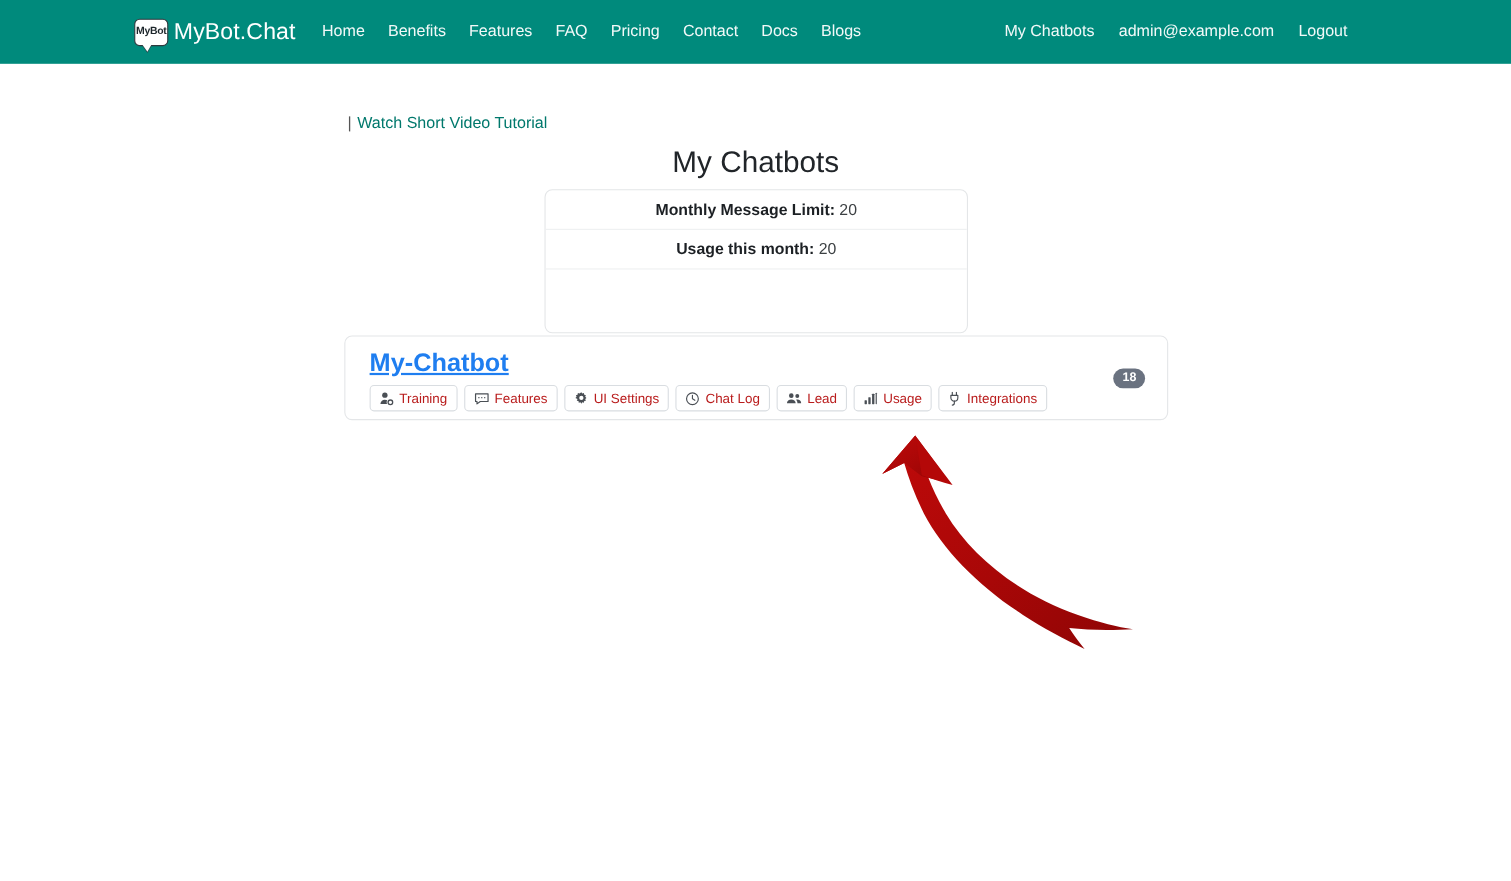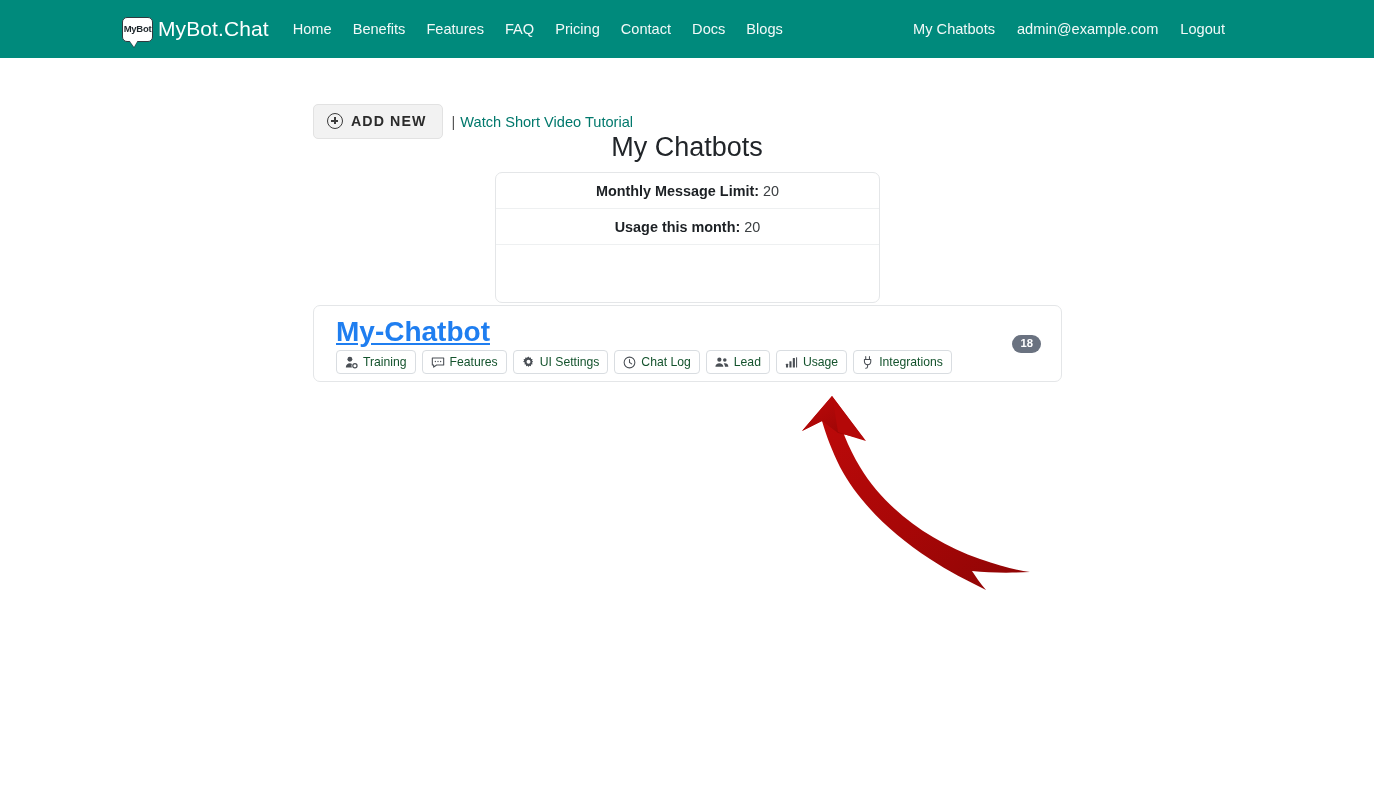--- a/index.html
+++ b/index.html
@@ -208,21 +208,21 @@
     width: 749px;
     height: 77px;
     background: #ffffff;
     border: 1px solid #e4e6e8;
     border-radius: 7px;
     z-index: 3;
   }
   .bot-name {
     position: absolute;
     top: 10px; left: 22px;
-    font-size: 28px;
+    font-size: 23px;
     font-weight: bold;
     color: #1f7ef0;
     cursor: pointer;
     font-family: "Liberation Sans", sans-serif;
     text-decoration: underline;
   }
   .bot-badge {
     position: absolute;
     top: 29px; right: 20px;
     background: #6a7280;
@@ -243,21 +243,21 @@
   .act-btn {
     display: flex;
     align-items: center;
     gap: 5px;
     height: 24px;
     padding: 0 8px;
     border: 1px solid #d9dde1;
     border-radius: 4px;
     background: #ffffff;
     font-size: 12.2px;
-    color: #14532d;
+    color: #b91c1c;
     cursor: pointer;
     white-space: nowrap;
     font-family: "Liberation Sans", sans-serif;
   }
   .act-btn svg { display: block; flex: none; }
 
   
   .arrow-annotation {
     position: absolute;
     top: 325px;
@@ -293,24 +293,20 @@
   <div class="nav-right">
     <a class="nav-link" href="#">My Chatbots</a>
     <a class="nav-link" href="#">admin@example.com</a>
     <a class="nav-link" href="#">Logout</a>
   </div>
 </div>
 
 <div class="page">
 
   <div class="addnew-row">
-    <button class="btn-addnew">
-      <span class="plus-circle"></span>
-      <span class="lbl">ADD NEW</span>
-    </button>
     <span class="tutorial-sep">|</span>
     <a class="tutorial-link" href="#">Watch Short Video Tutorial</a>
   </div>
 
   <div class="page-title">My Chatbots</div>
 
   <div class="stats-card">
     <div class="stat-row">
       <span class="stat-label">Monthly Message Limit:</span>
       <span class="stat-value">20</span>

